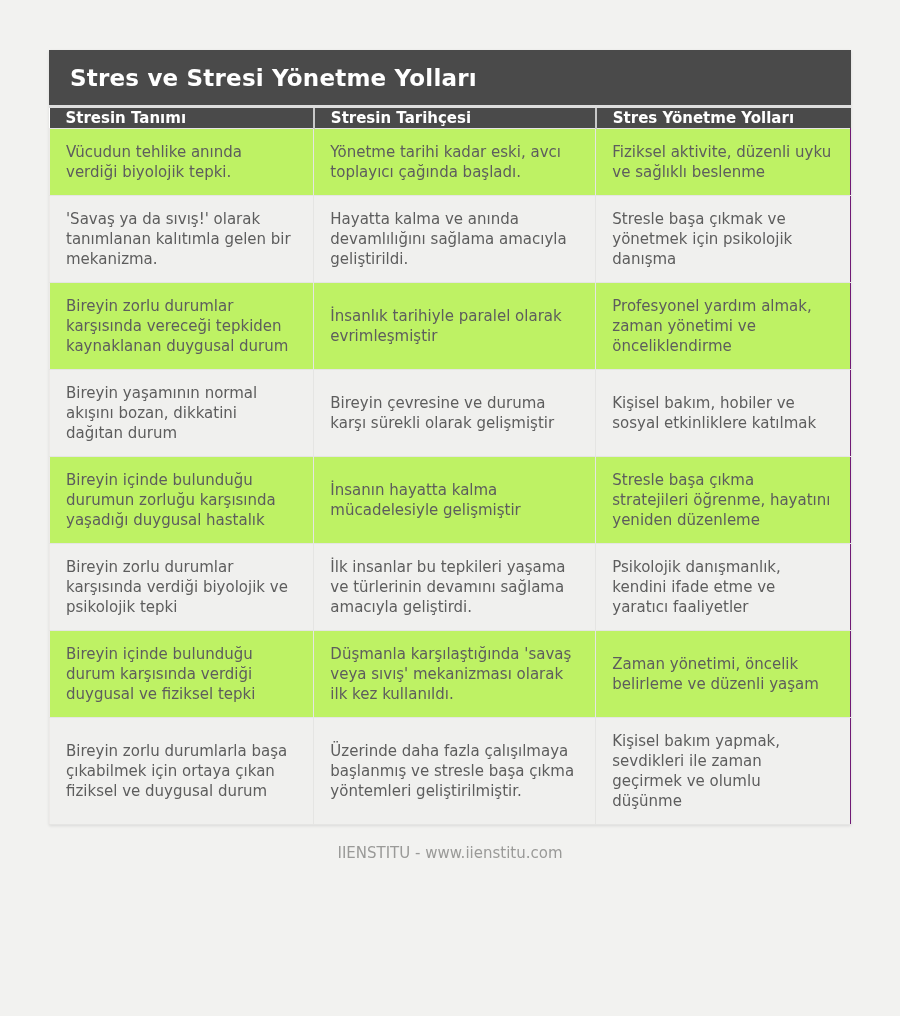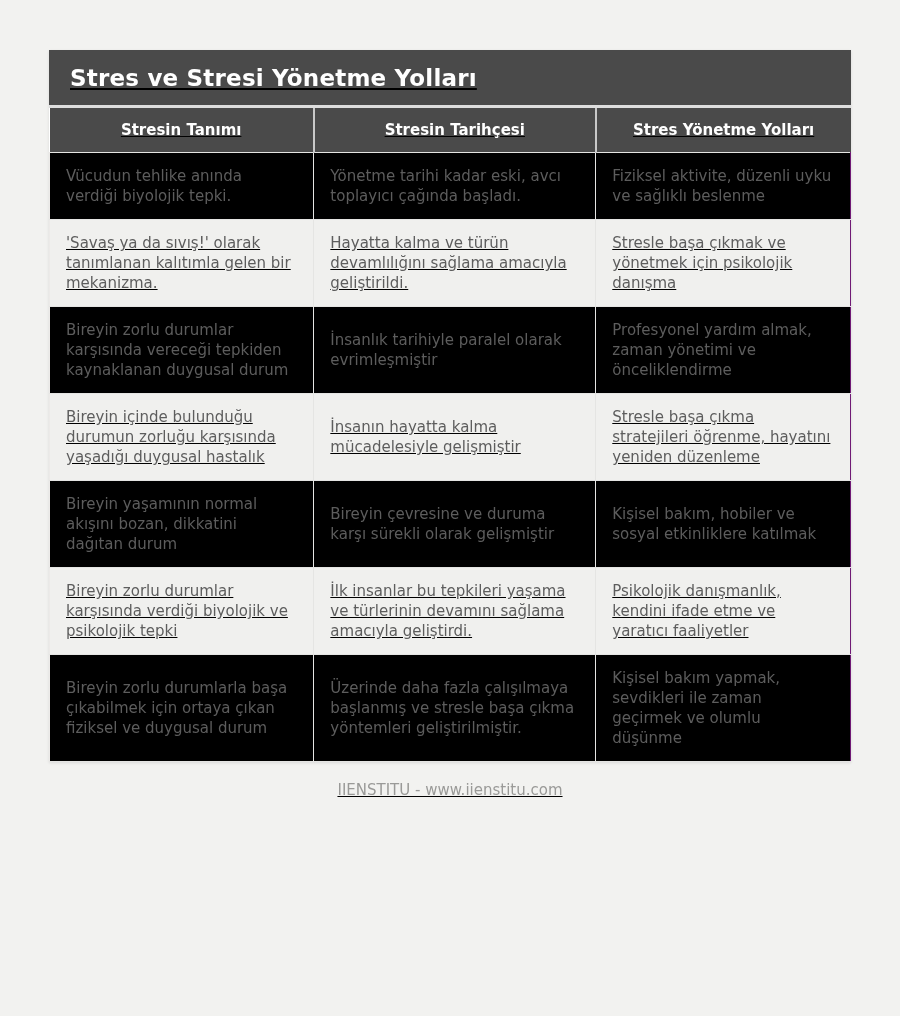--- a/index.html
+++ b/index.html
@@ -8,21 +8,20 @@
     padding: 0;
     background: #f2f2f0;
     font-family: "DejaVu Sans", "Liberation Sans", sans-serif;
   }
   .page {
     width: 900px;
     height: 1016px;
     background: #f2f2f0;
     box-sizing: border-box;
     padding-top: 50px;
-    text-decoration: underline;
   }
   .card {
     width: 802px;
     margin: 0 auto;
     box-shadow: 0 1px 3px rgba(0,0,0,0.10);
     background: #ffffff;
   }
   .title-bar {
     background: #4a4a4a;
     color: #ffffff;
@@ -38,35 +37,35 @@
     table-layout: fixed;
   }
   table.data-table col.c1 { width: 33.0%; }
   table.data-table col.c2 { width: 35.2%; }
   table.data-table col.c3 { width: 31.8%; }
   table.data-table thead th {
     background: #4a4a4a;
     color: #ffffff;
     font-size: 15px;
     font-weight: bold;
-    text-align: center;
-    padding: 13px 16px;
+    text-align: left;
+    padding: 1px 16px;
     border-left: 2px solid #c9c9c9;
   }
   table.data-table thead th:first-child {
     border-left: none;
   }
   table.data-table tbody td {
     font-size: 15px;
     color: #5d5d5d;
     line-height: 20px;
     padding: 13px 16px;
     vertical-align: middle;
     border: 1px solid #e5e5e3;
-    background: #000000;
+    background: #bef264;
   }
   table.data-table tbody tr:nth-child(even) td {
     background: #f0f0ee;
   }
   table.data-table tbody tr td:first-child { border-left: 1px solid #eceae8; }
   table.data-table tbody tr td:last-child { border-right: 1px solid #701a75; }
   .footer {
     text-align: center;
     color: #9a9a98;
     font-size: 15px;
@@ -93,42 +92,47 @@
         </tr>
       </thead>
       <tbody>
           <tr>
             <td>Vücudun tehlike anında verdiği biyolojik tepki.</td>
             <td>Yönetme tarihi kadar eski, avcı toplayıcı çağında başladı.</td>
             <td>Fiziksel aktivite, düzenli uyku ve sağlıklı beslenme</td>
           </tr>
           <tr>
             <td>'Savaş ya da sıvış!' olarak tanımlanan kalıtımla gelen bir mekanizma.</td>
-            <td>Hayatta kalma ve türün devamlılığını sağlama amacıyla geliştirildi.</td>
+            <td>Hayatta kalma ve anında devamlılığını sağlama amacıyla geliştirildi.</td>
             <td>Stresle başa çıkmak ve yönetmek için psikolojik danışma</td>
           </tr>
           <tr>
             <td>Bireyin zorlu durumlar karşısında vereceği tepkiden kaynaklanan duygusal durum</td>
             <td>İnsanlık tarihiyle paralel olarak evrimleşmiştir</td>
             <td>Profesyonel yardım almak, zaman yönetimi ve önceliklendirme</td>
           </tr>
           <tr>
+            <td>Bireyin yaşamının normal akışını bozan, dikkatini dağıtan durum</td>
+            <td>Bireyin çevresine ve duruma karşı sürekli olarak gelişmiştir</td>
+            <td>Kişisel bakım, hobiler ve sosyal etkinliklere katılmak</td>
+          </tr>
+          <tr>
             <td>Bireyin içinde bulunduğu durumun zorluğu karşısında yaşadığı duygusal hastalık</td>
             <td>İnsanın hayatta kalma mücadelesiyle gelişmiştir</td>
             <td>Stresle başa çıkma stratejileri öğrenme, hayatını yeniden düzenleme</td>
           </tr>
           <tr>
-            <td>Bireyin yaşamının normal akışını bozan, dikkatini dağıtan durum</td>
-            <td>Bireyin çevresine ve duruma karşı sürekli olarak gelişmiştir</td>
-            <td>Kişisel bakım, hobiler ve sosyal etkinliklere katılmak</td>
-          </tr>
-          <tr>
             <td>Bireyin zorlu durumlar karşısında verdiği biyolojik ve psikolojik tepki</td>
             <td>İlk insanlar bu tepkileri yaşama ve türlerinin devamını sağlama amacıyla geliştirdi.</td>
             <td>Psikolojik danışmanlık, kendini ifade etme ve yaratıcı faaliyetler</td>
+          </tr>
+          <tr>
+            <td>Bireyin içinde bulunduğu durum karşısında verdiği duygusal ve fiziksel tepki</td>
+            <td>Düşmanla karşılaştığında 'savaş veya sıvış' mekanizması olarak ilk kez kullanıldı.</td>
+            <td>Zaman yönetimi, öncelik belirleme ve düzenli yaşam</td>
           </tr>
           <tr>
             <td>Bireyin zorlu durumlarla başa çıkabilmek için ortaya çıkan fiziksel ve duygusal durum</td>
             <td>Üzerinde daha fazla çalışılmaya başlanmış ve stresle başa çıkma yöntemleri geliştirilmiştir.</td>
             <td>Kişisel bakım yapmak, sevdikleri ile zaman geçirmek ve olumlu düşünme</td>
           </tr>
         </tbody>
     </table>
   </div>
   <div class="footer">IIENSTITU - www.iienstitu.com</div>

